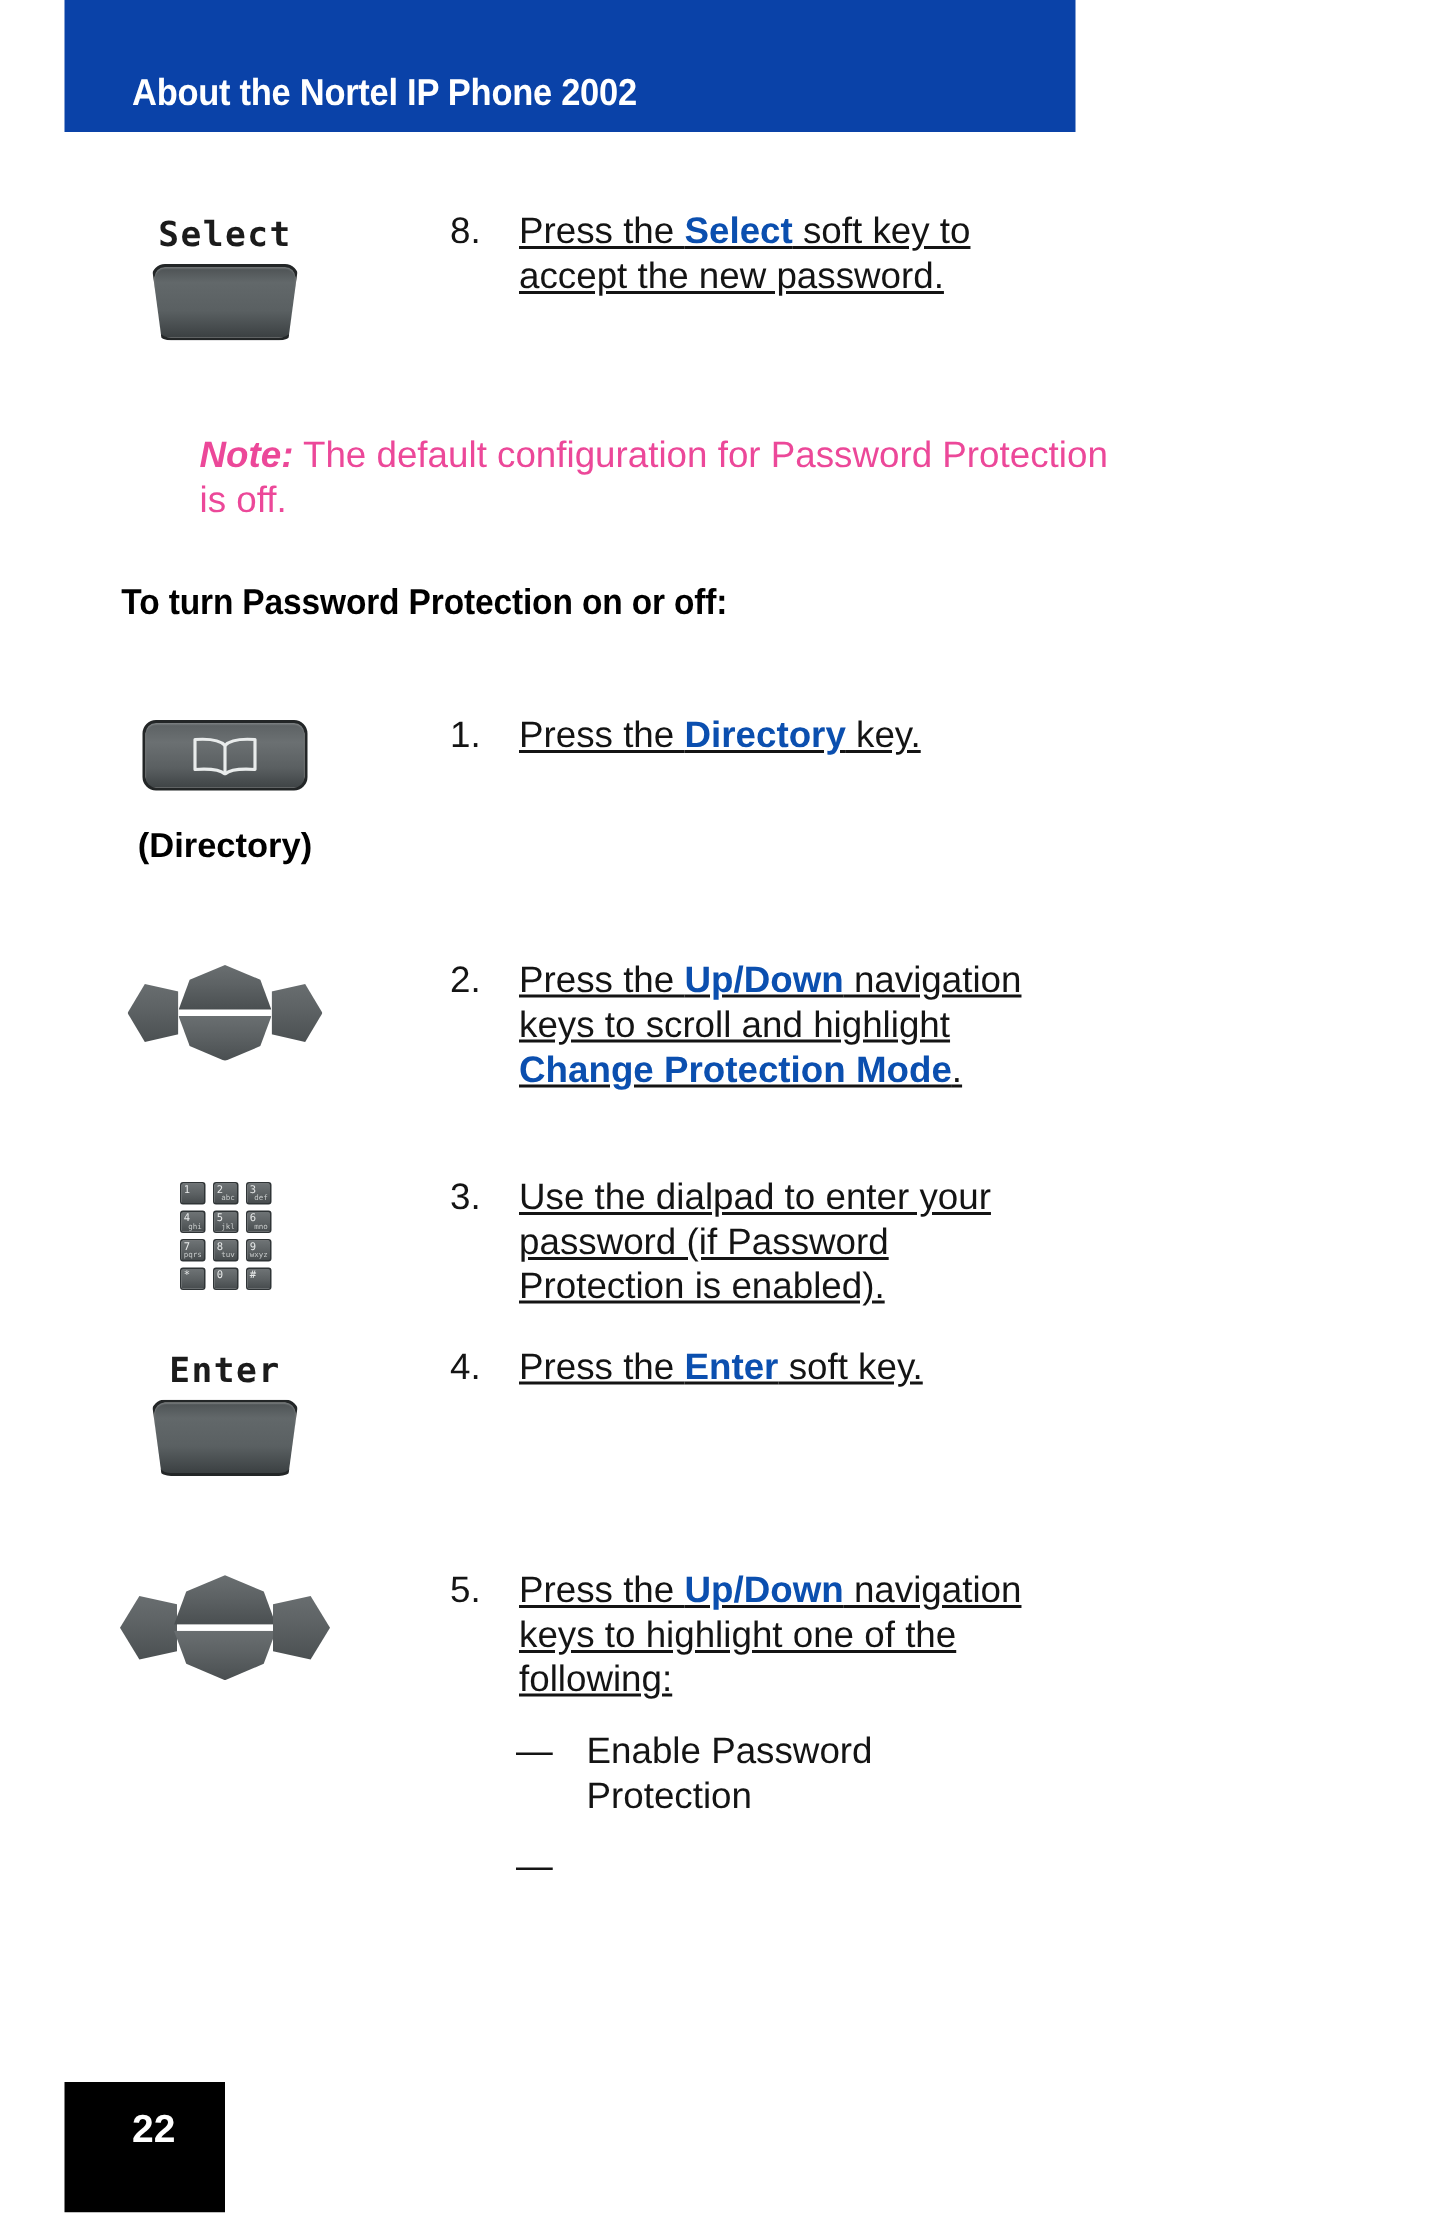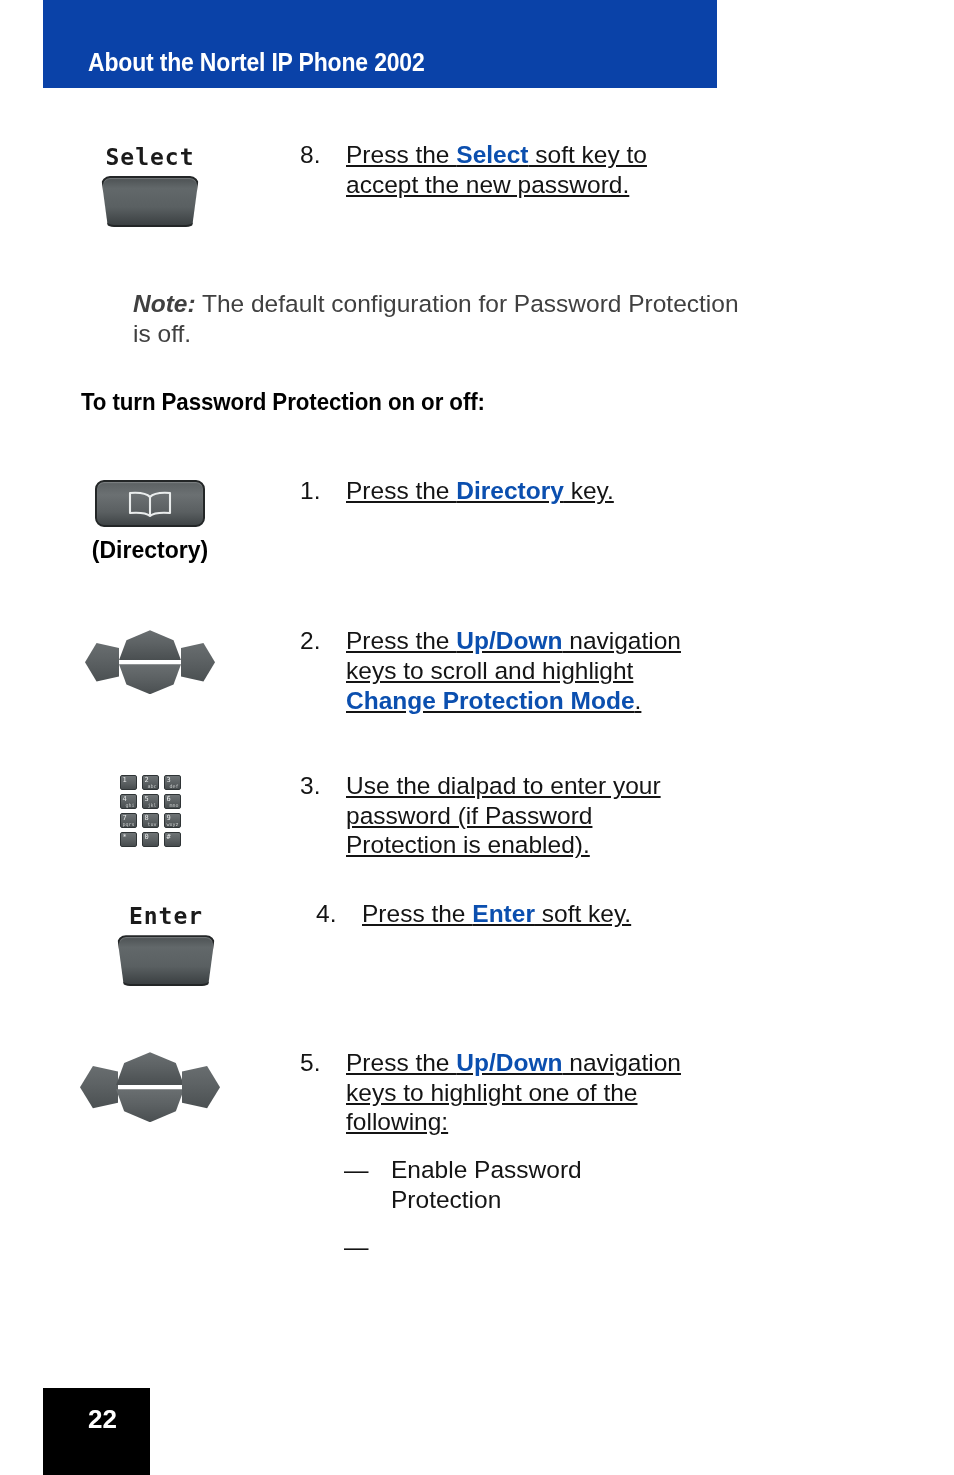--- a/index.html
+++ b/index.html
@@ -102,21 +102,21 @@
   }
   .dash-mark {
     width: 47px;
     flex: 0 0 47px;
   }
 
   
   .standalone-note {
     font-size: 24.5px;
     line-height: 1.21;
-    color: #404040;
+    color: #ec4899;
     padding-left: 133px;
   }
   .sub-heading {
     font-size: 24px;
     font-weight: bold;
     color: #000000;
     padding-left: 87px;
     transform: scaleX(0.93);
     transform-origin: left center;
     white-space: nowrap;
@@ -281,21 +281,21 @@
       </div>
     </div>
   </div>
 
   <div class="standalone-note" style="margin-top:62px;"><span class="note-lead">Note:</span><span> The default configuration for Password Protection is off.</span></div>
 
   <div class="sub-heading" style="margin-top:40px;">To turn Password Protection on or off:</div>
 
   <div class="step" style="margin-top:60px;">
     <div class="icon-col">
-      <div style="display:flex;flex-direction:column;align-items:center;">
+      <div style="display:flex;flex-direction:column;align-items:center;gap:13px;">
         <div class="dirkey">
           <span>
             <svg width="46" height="26" viewBox="0 0 46 26" aria-hidden="true">
               <path d="M23 6 C19 1.5 10 1.5 3 2 L3 22 C10 21.5 19 21.5 23 25 C27 21.5 36 21.5 43 22 L43 2 C36 1.5 27 1.5 23 6 Z" fill="none" stroke="#e9ecec" stroke-width="2.1" stroke-linejoin="round"></path>
               <path d="M23 6 L23 25" fill="none" stroke="#e9ecec" stroke-width="2.1"></path>
             </svg>
           </span>
         </div>
         <div class="dirkey-label">(Directory)</div>
       </div>
@@ -379,21 +379,21 @@
       </div>
     </div>
     <div class="text-col">
       <div class="step-line">
         <div class="step-num">3.</div>
         <div class="step-body">Use the dialpad to enter your password (if Password Protection is enabled).</div>
       </div>
     </div>
   </div>
 
-  <div class="step" style="margin-top:39px;padding-left:16px;">
+  <div class="step" style="margin-top:24px;">
     <div class="icon-col">
       <div class="softkey-wrap">
         <div class="lcd-label">Enter</div>
         <div class="softkey"></div>
       </div>
     </div>
     <div class="text-col">
       <div class="step-line">
         <div class="step-num">4.</div>
         <div class="step-body"><span>Press the </span><span class="blue">Enter</span><span> soft key.</span></div>

